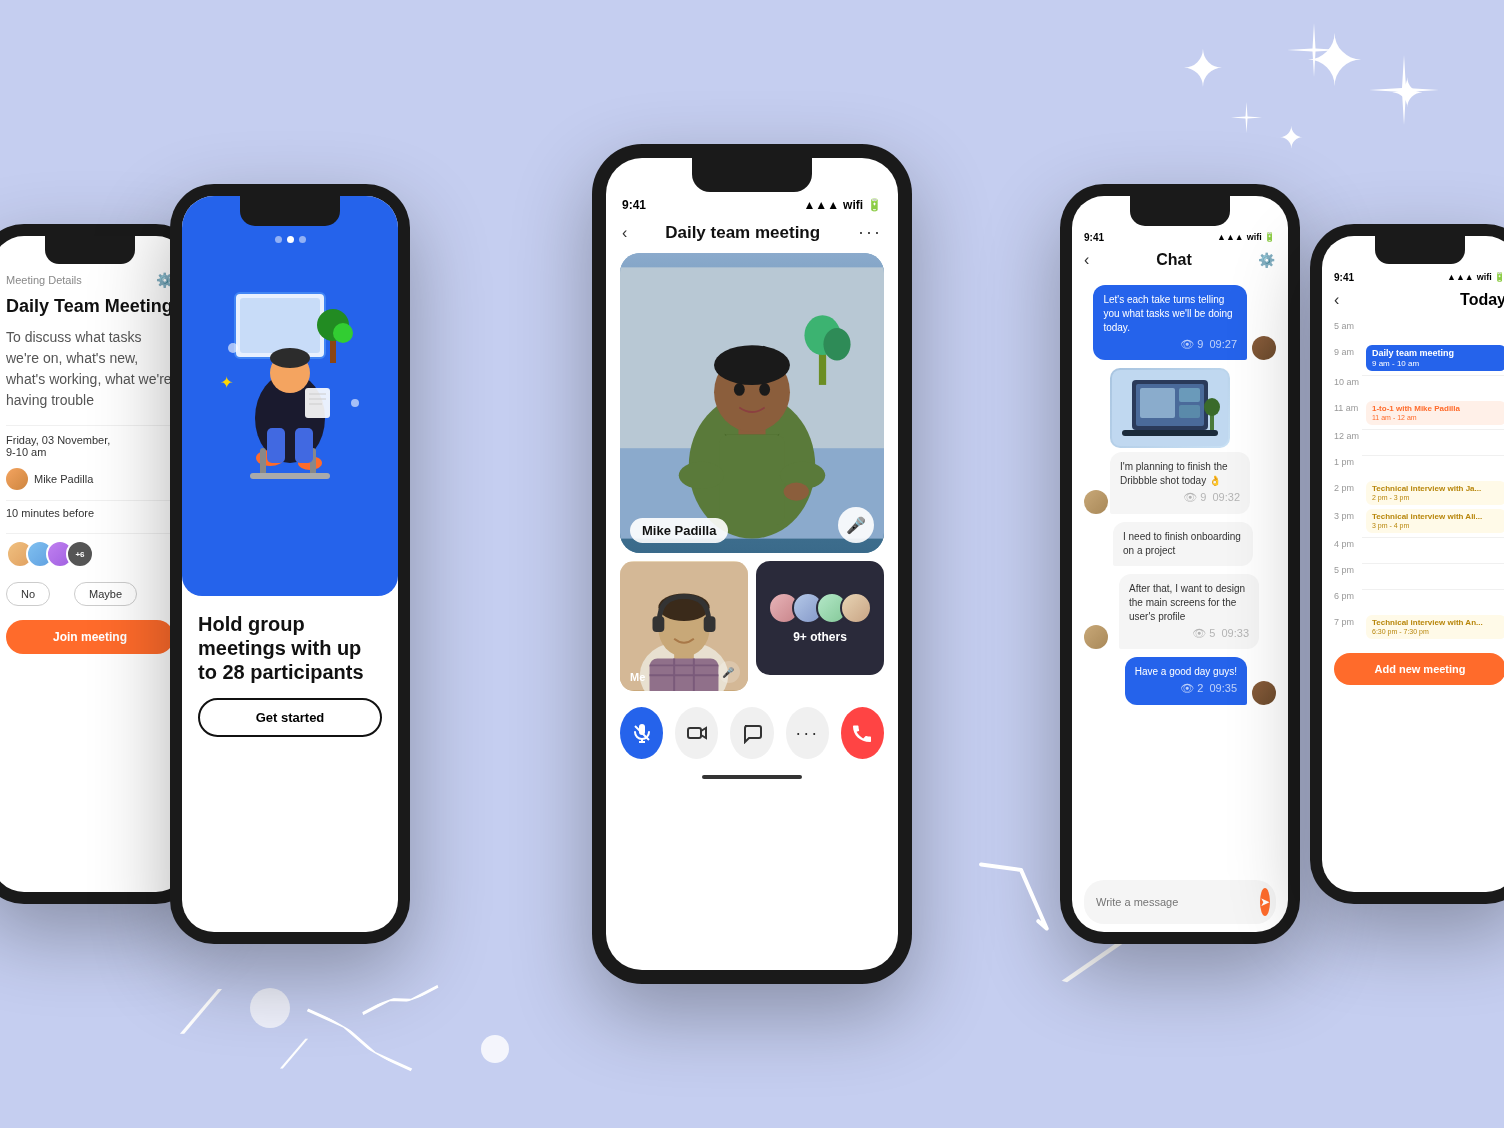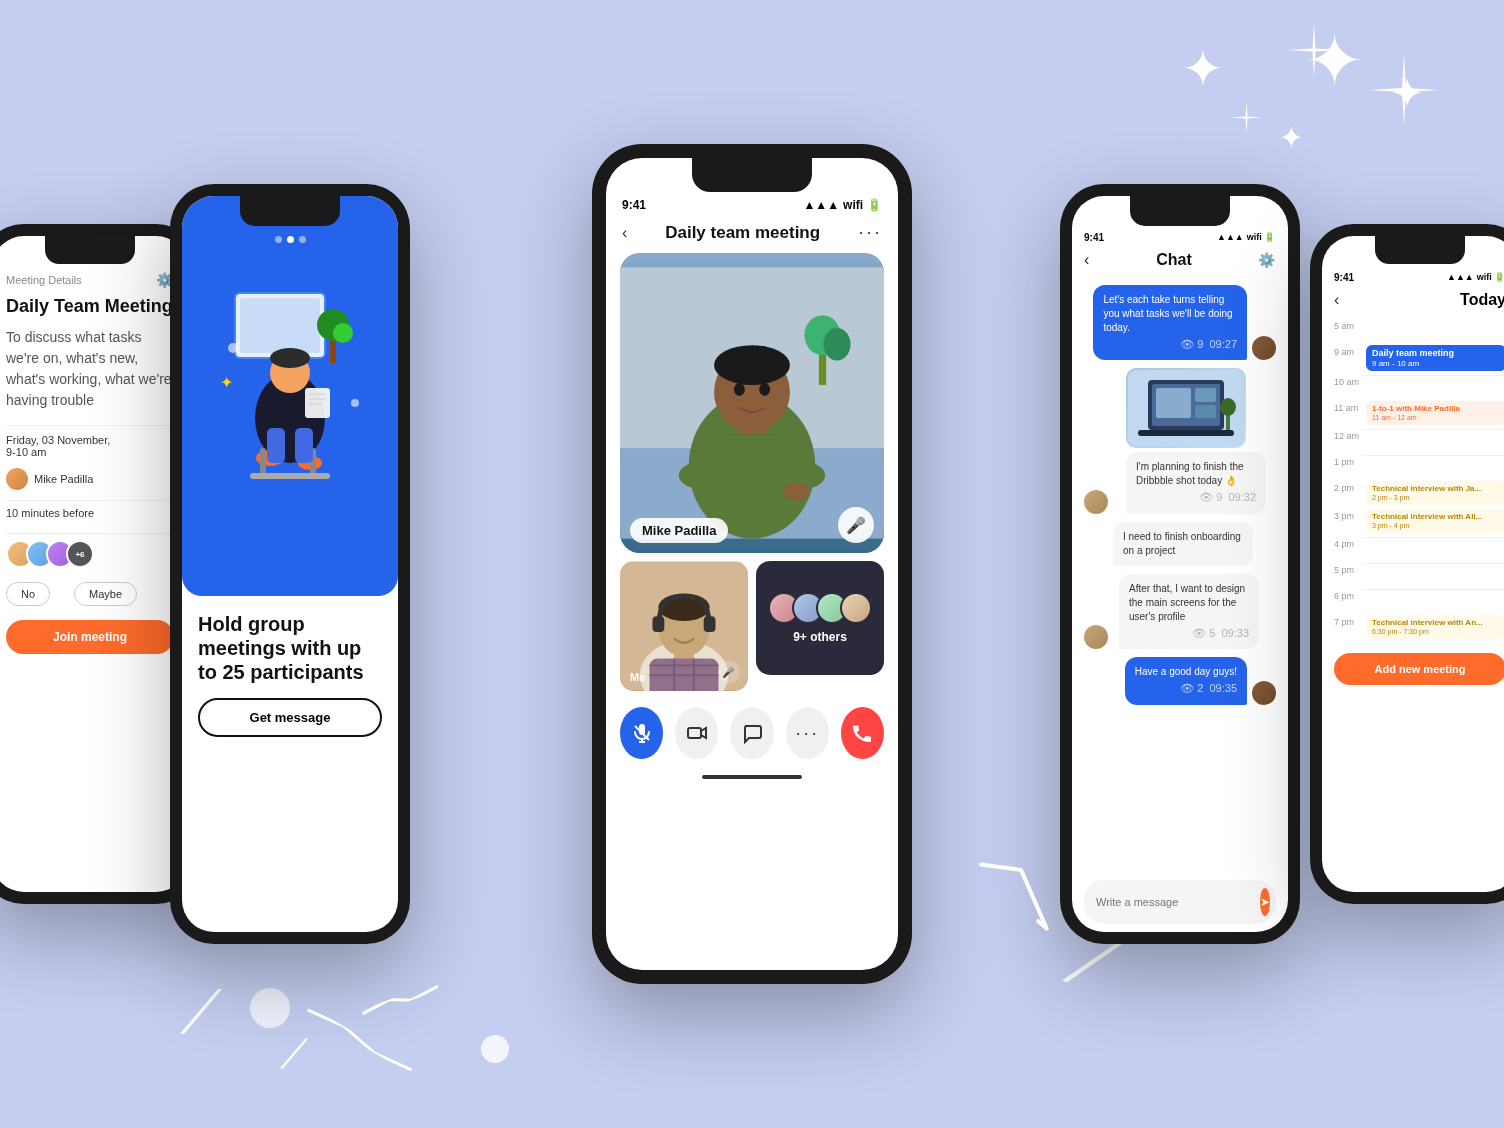--- a/index.html
+++ b/index.html
@@ -707,22 +707,22 @@
           <circle cx="150" cy="130" r="4" fill="white" opacity="0.6"></circle>
 
           <rect x="100" y="115" width="25" height="30" rx="3" fill="white" opacity="0.9"></rect>
           <line x1="104" y1="121" x2="121" y2="121" stroke="#ccc" stroke-width="1"></line>
           <line x1="104" y1="126" x2="121" y2="126" stroke="#ccc" stroke-width="1"></line>
           <line x1="104" y1="131" x2="117" y2="131" stroke="#ccc" stroke-width="1"></line>
         </svg>
       </div>
     </div>
     <div class="phone-2-bottom">
-      <div class="phone-2-h1">Hold group meetings with up to 25 participants</div>
-      <button class="btn-white-outline">Get message</button>
+      <div class="phone-2-h1">Hold group meetings with up to 28 participants</div>
+      <button class="btn-white-outline">Get started</button>
     </div>
   </div>
 </div>
 
 <div class="phone phone-3">
   <div class="phone-screen">
     <div class="phone-3-notch"></div>
     <div class="phone-3-status">
       <span>9:41</span>
       <div class="status-icons">
@@ -869,21 +869,21 @@
     <div class="chat-messages">
 
       <div style="display:flex;justify-content:flex-end;align-items:flex-end;gap:5px;">
         <div class="msg-bubble msg-sent">
           <div>Let's each take turns telling you what tasks we'll be doing today.</div>
           <div class="msg-meta">👁 9&nbsp;&nbsp;09:27</div>
         </div>
         <div class="msg-avatar" style="background:linear-gradient(135deg,#8B5E3C,#6B4A2C);width:24px;height:24px;border-radius:50%;flex-shrink:0;"></div>
       </div>
 
-      <div style="display:flex;align-items:flex-end;gap:18px;">
+      <div style="display:flex;align-items:flex-end;gap:2px;">
         <div class="msg-avatar" style="background:linear-gradient(135deg,#C8A878,#A88858);width:24px;height:24px;border-radius:50%;flex-shrink:0;align-self:flex-end;"></div>
         <div>
           <div class="chat-image-msg">
             <svg width="116" height="76" viewBox="0 0 116 76">
               <rect width="116" height="76" fill="#c0d8f0" rx="8"></rect>
 
               <rect x="20" y="10" width="76" height="50" rx="4" fill="#2a3a5a"></rect>
               <rect x="24" y="14" width="68" height="42" rx="2" fill="#4a6a9a"></rect>
               <rect x="10" y="60" width="96" height="6" rx="3" fill="#1a2a3a"></rect>
 

